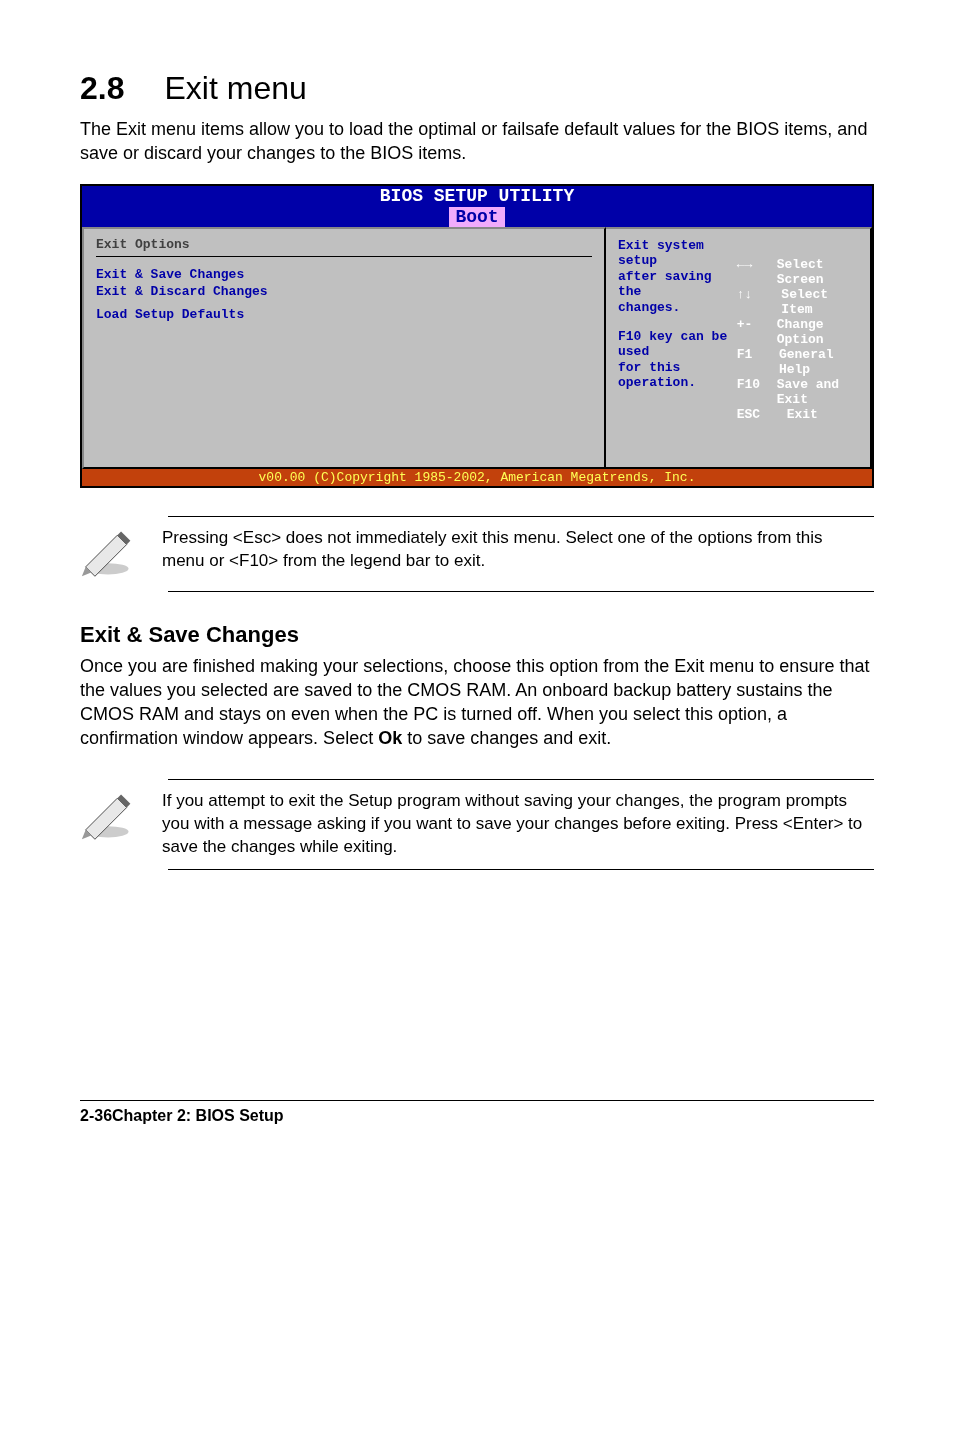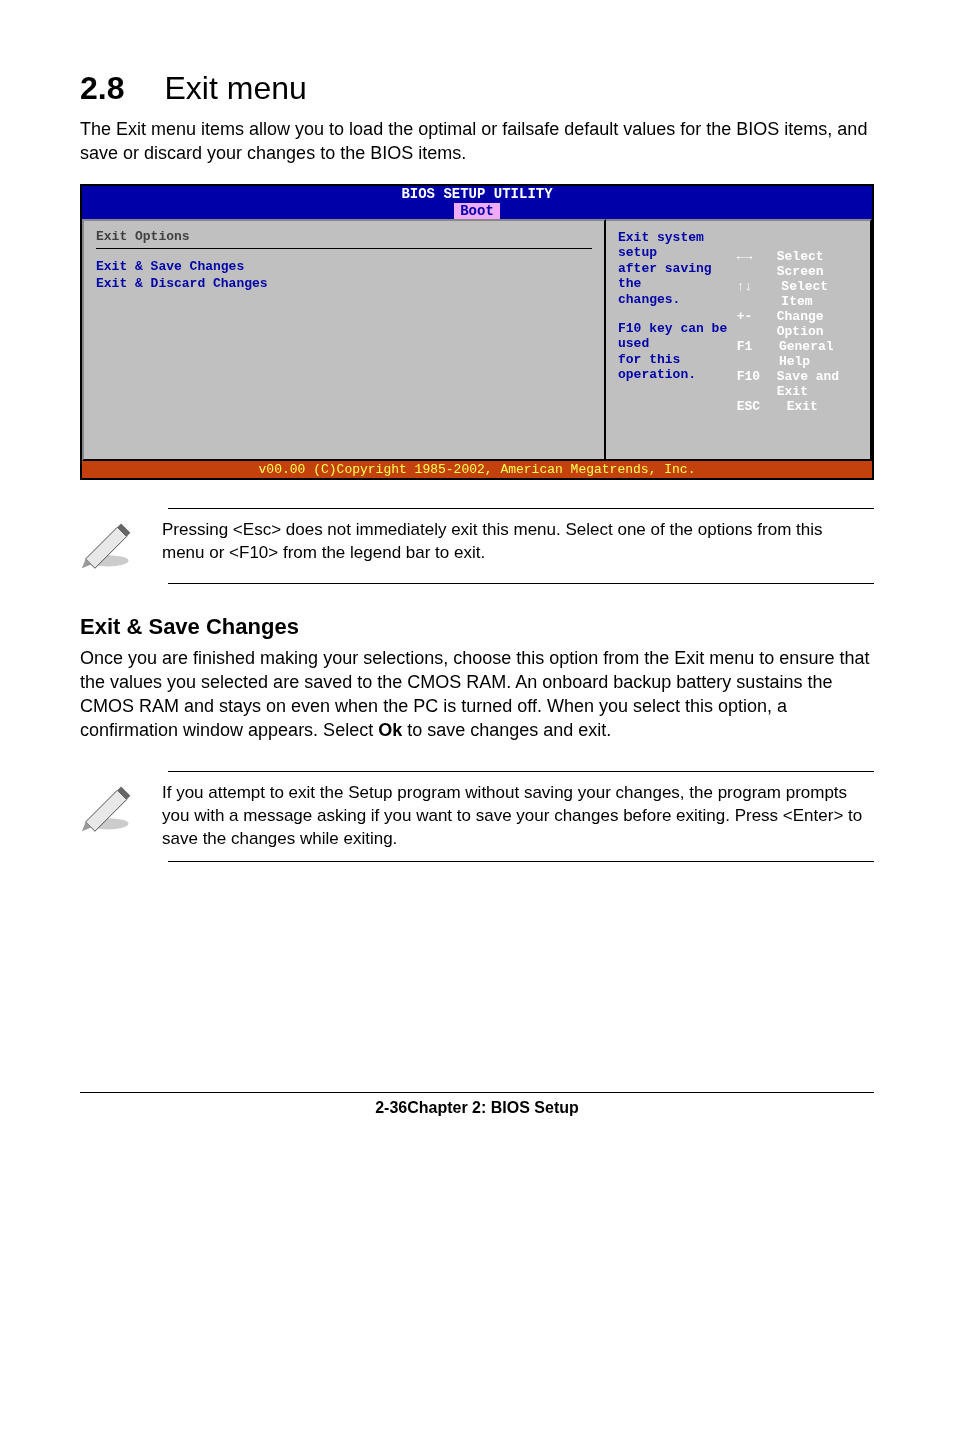--- a/index.html
+++ b/index.html
@@ -38,21 +38,21 @@
   .bios-box {
     border: 2px solid #000;
     margin-top: 4px;
   }
   .bios-title {
     background: #0000a8;
     color: #fff;
     font-family: "Courier New", monospace;
     font-weight: bold;
     text-align: center;
-    font-size: 14px;
+    font-size: 18px;
     padding: 0;
   }
   .bios-tab {
     display: inline-block;
     background: #f0abfc;
     color: #0000a8;
     padding: 0 6px;
     margin-top: 1px;
     font-weight: bold;
   }
@@ -133,21 +133,21 @@
   h2.section {
     font-size: 22px;
     font-weight: 700;
     margin: 30px 0 6px 0;
   }
   .footer {
     margin-top: 230px;
     border-top: 1px solid #000;
     padding-top: 6px;
     display: flex;
-    justify-content: center;
+    justify-content: flex-start;
     font-size: 16px;
     font-weight: 700;
   }
 </style>
 </head>
 <body>
 
 <div class="page">
 
   <div class="h1-row">
@@ -161,20 +161,21 @@
     <div class="bios-title">
       <span data-bind="bios.title">BIOS SETUP UTILITY</span><br>
       <span class="bios-tab" data-bind="bios.active_tab">Boot</span>
     </div>
     <div class="bios-body">
       <div class="bios-left">
         <div style="color:#404040;" data-bind="bios.left.heading">Exit Options</div>
         <hr>
         <div class="item" data-bind="bios.left.items.0">Exit &amp; Save Changes</div>
         <div class="item" data-bind="bios.left.items.1">Exit &amp; Discard Changes</div>
+        <div class="item" style="margin-top:8px;" data-bind="bios.left.items.3">Load Setup Defaults</div>
       </div>
       <div class="bios-right">
         <div class="bios-help-top">
           <div data-bind="bios.help.line1">Exit system setup</div>
           <div data-bind="bios.help.line2">after saving the</div>
           <div data-bind="bios.help.line3">changes.</div>
           <div style="height:12px;"></div>
           <div data-bind="bios.help.line4">F10 key can be used</div>
           <div data-bind="bios.help.line5">for this operation.</div>
         </div>

